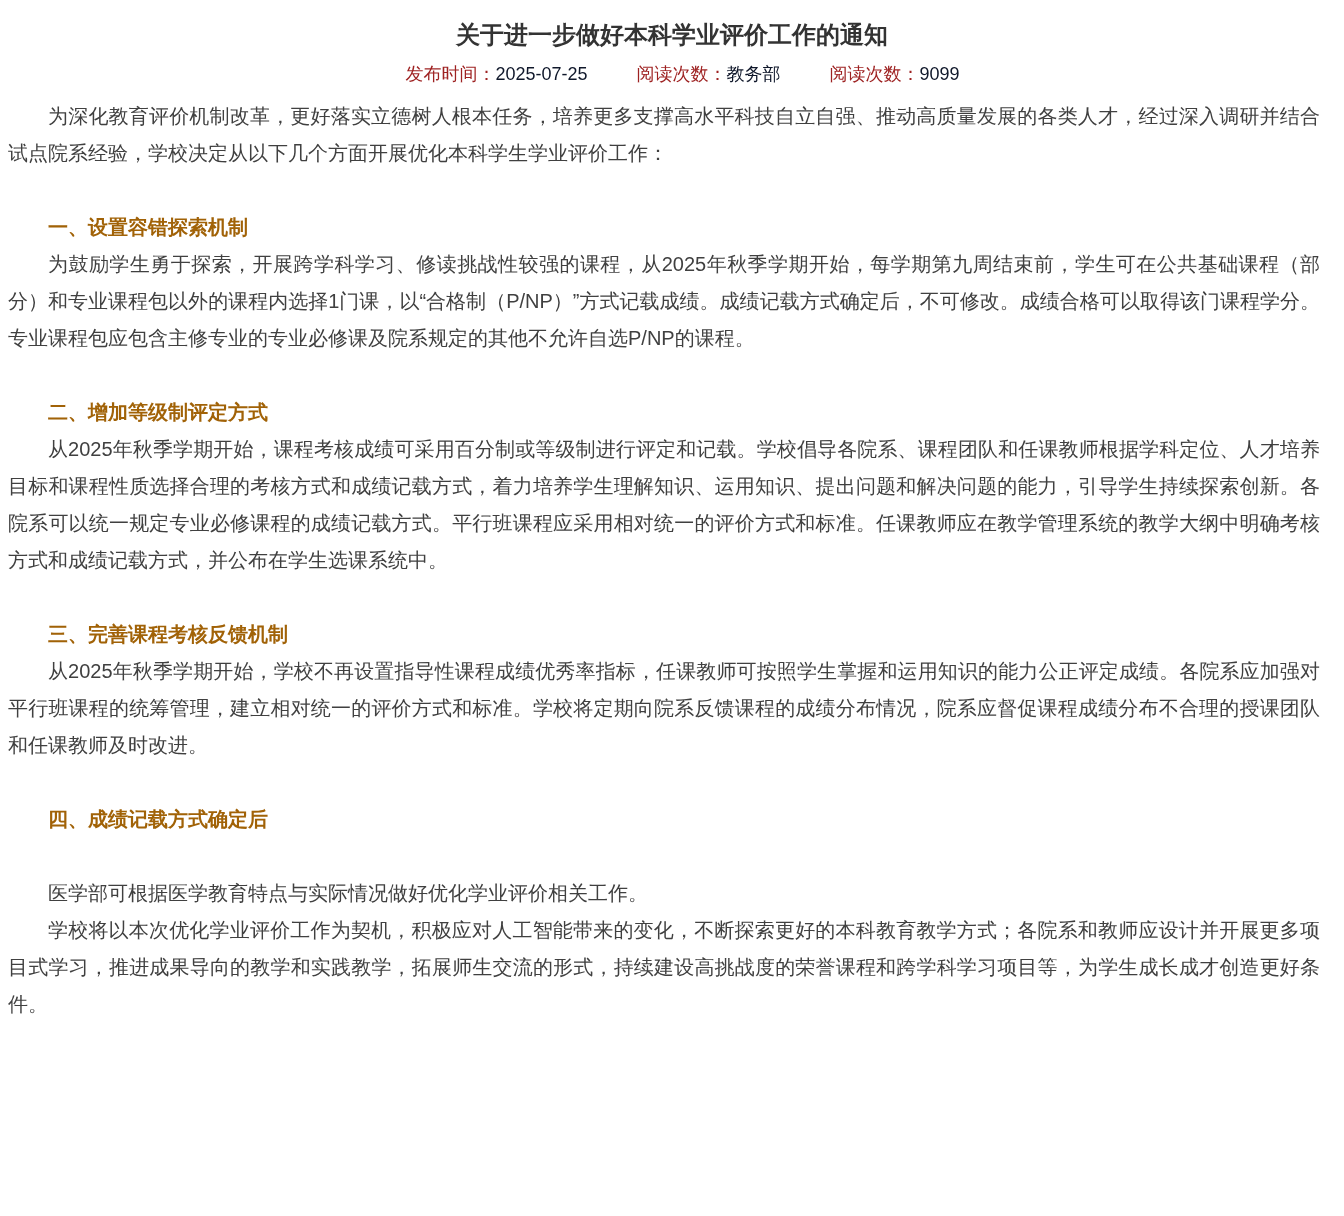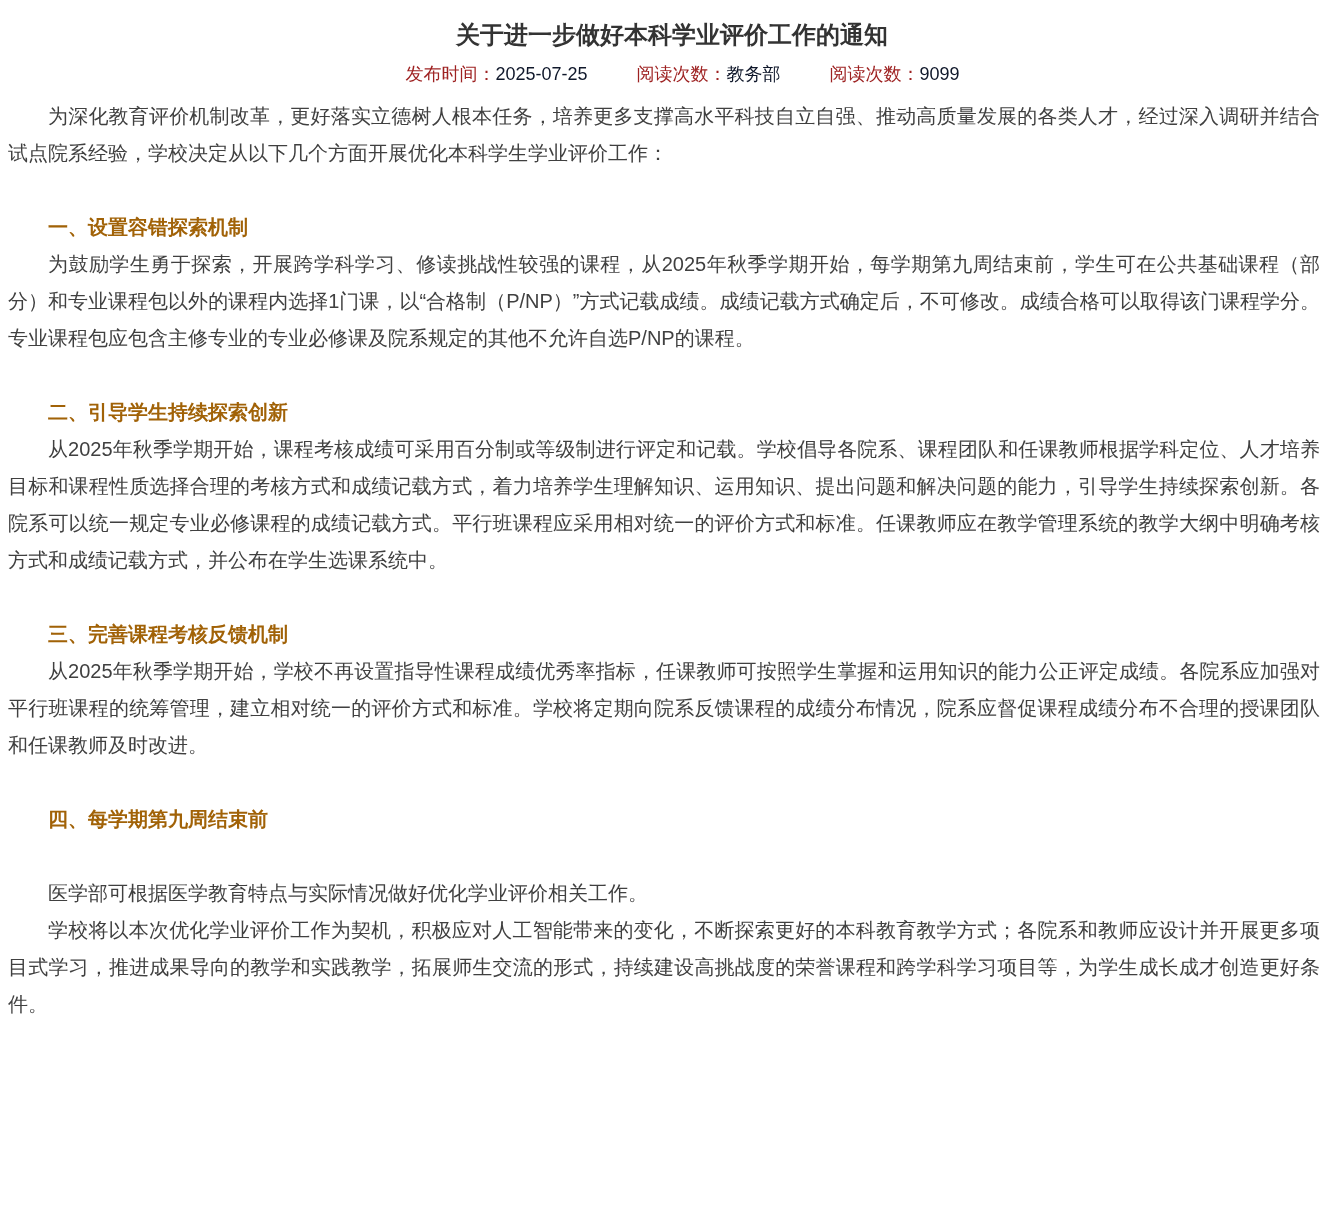--- a/index.html
+++ b/index.html
@@ -63,26 +63,26 @@
     <span class="meta-item"><span class="meta-label">发布时间：</span><span class="meta-value">2025-07-25</span></span><span class="meta-item"><span class="meta-label">阅读次数：</span><span class="meta-value">教务部</span></span><span class="meta-item"><span class="meta-label">阅读次数：</span><span class="meta-value">9099</span></span>
   </div>
 
   <div class="doc-body">
 
     <p>为深化教育评价机制改革，更好落实立德树人根本任务，培养更多支撑高水平科技自立自强、推动高质量发展的各类人才，经过深入调研并结合试点院系经验，学校决定从以下几个方面开展优化本科学生学业评价工作：</p>
 
     <p class="section-heading">一、设置容错探索机制</p>
     <p>为鼓励学生勇于探索，开展跨学科学习、修读挑战性较强的课程，从2025年秋季学期开始，每学期第九周结束前，学生可在公共基础课程（部分）和专业课程包以外的课程内选择1门课，以“合格制（P/NP）”方式记载成绩。成绩记载方式确定后，不可修改。成绩合格可以取得该门课程学分。专业课程包应包含主修专业的专业必修课及院系规定的其他不允许自选P/NP的课程。</p>
 
-    <p class="section-heading">二、引导学生持续探索创新</p>
+    <p class="section-heading">二、增加等级制评定方式</p>
     <p>从2025年秋季学期开始，课程考核成绩可采用百分制或等级制进行评定和记载。学校倡导各院系、课程团队和任课教师根据学科定位、人才培养目标和课程性质选择合理的考核方式和成绩记载方式，着力培养学生理解知识、运用知识、提出问题和解决问题的能力，引导学生持续探索创新。各院系可以统一规定专业必修课程的成绩记载方式。平行班课程应采用相对统一的评价方式和标准。任课教师应在教学管理系统的教学大纲中明确考核方式和成绩记载方式，并公布在学生选课系统中。</p>
 
     <p class="section-heading">三、完善课程考核反馈机制</p>
     <p>从2025年秋季学期开始，学校不再设置指导性课程成绩优秀率指标，任课教师可按照学生掌握和运用知识的能力公正评定成绩。各院系应加强对平行班课程的统筹管理，建立相对统一的评价方式和标准。学校将定期向院系反馈课程的成绩分布情况，院系应督促课程成绩分布不合理的授课团队和任课教师及时改进。</p>
 
-    <p class="section-heading">四、每学期第九周结束前</p>
+    <p class="section-heading">四、成绩记载方式确定后</p>
 
     <p class="gap-top">医学部可根据医学教育特点与实际情况做好优化学业评价相关工作。</p>
     <p>学校将以本次优化学业评价工作为契机，积极应对人工智能带来的变化，不断探索更好的本科教育教学方式；各院系和教师应设计并开展更多项目式学习，推进成果导向的教学和实践教学，拓展师生交流的形式，持续建设高挑战度的荣誉课程和跨学科学习项目等，为学生成长成才创造更好条件。</p>
 
   </div>
 
 </div>
 
 </body></html>

